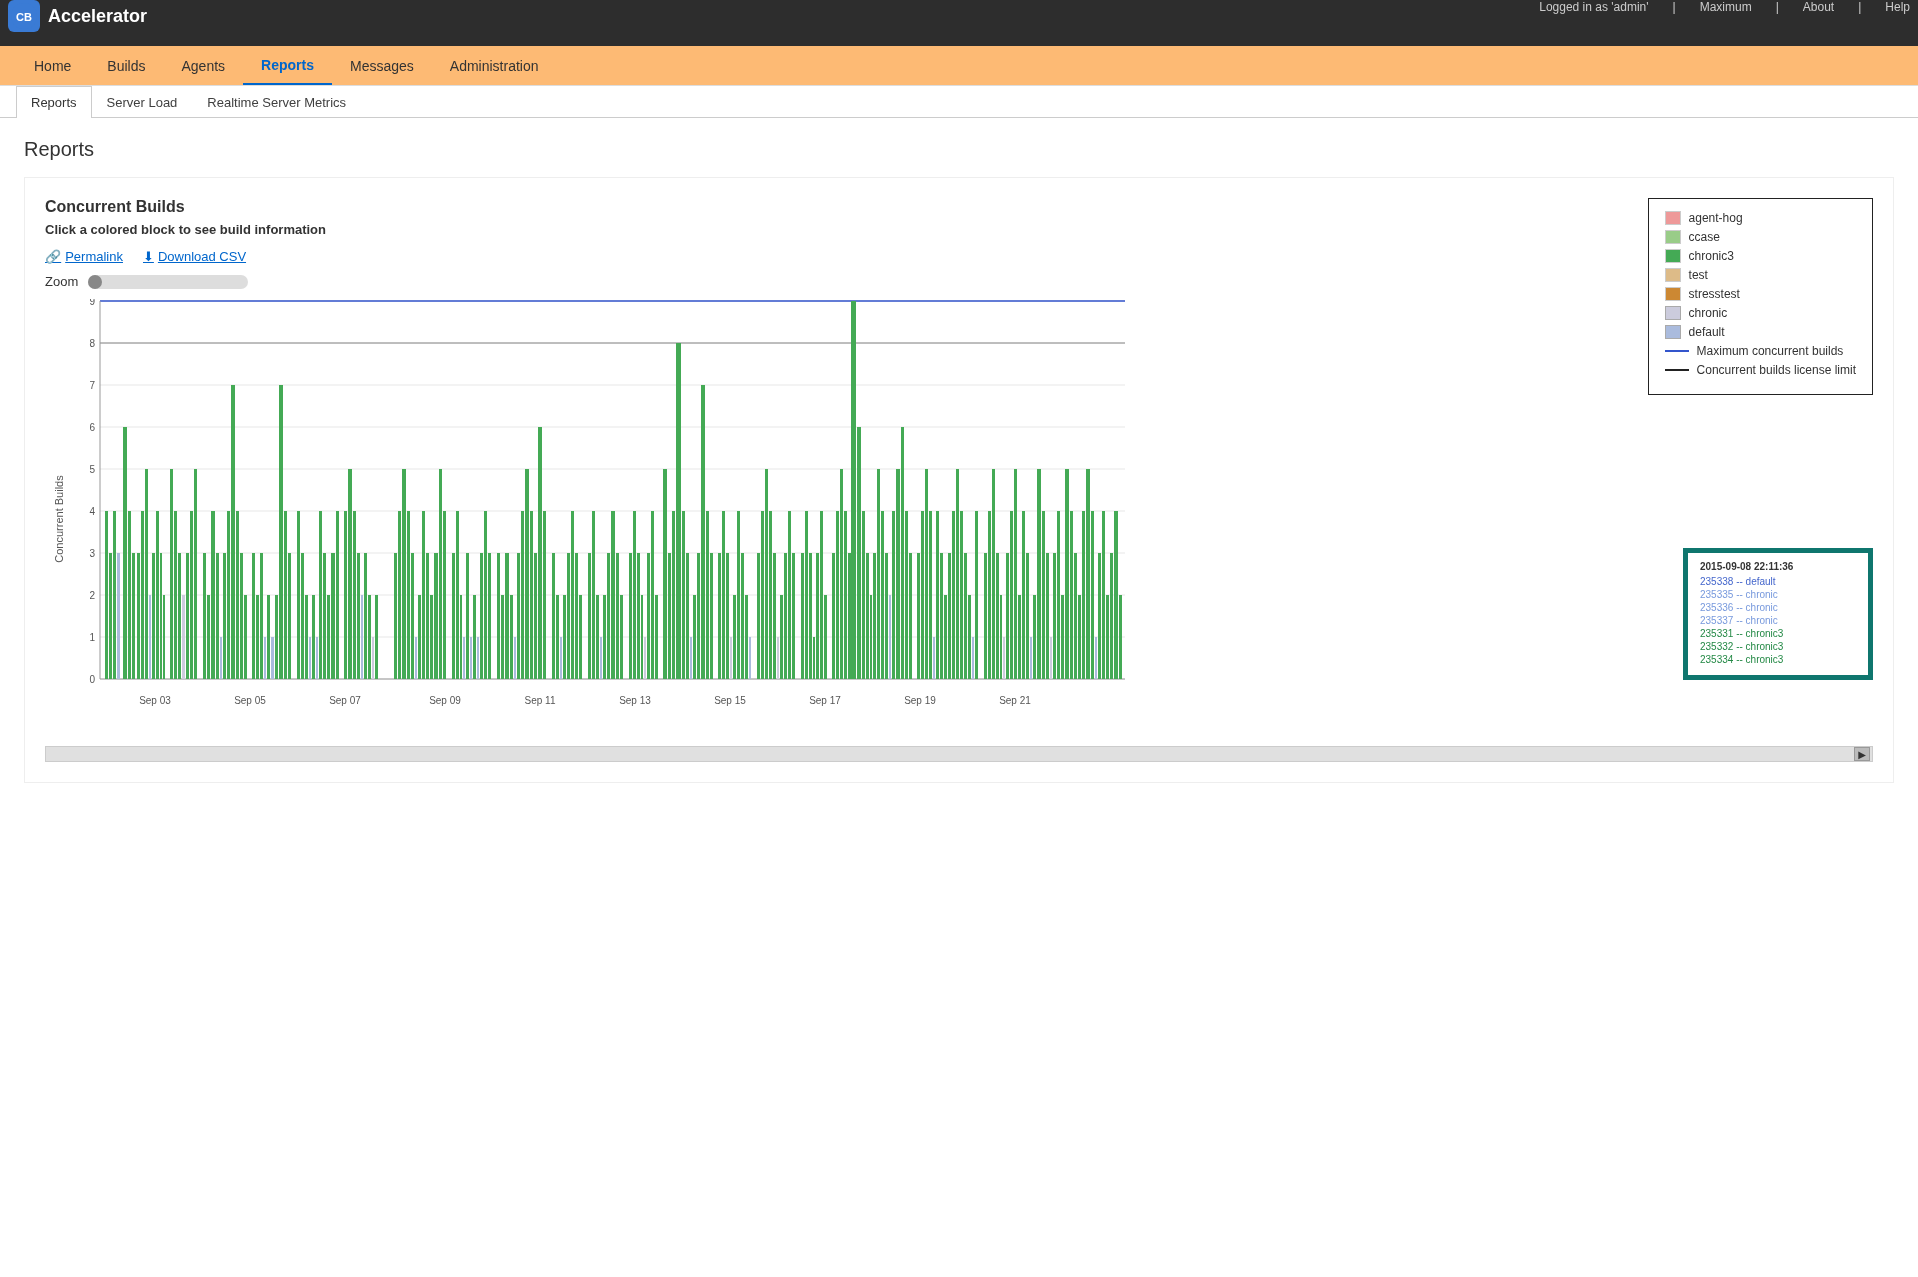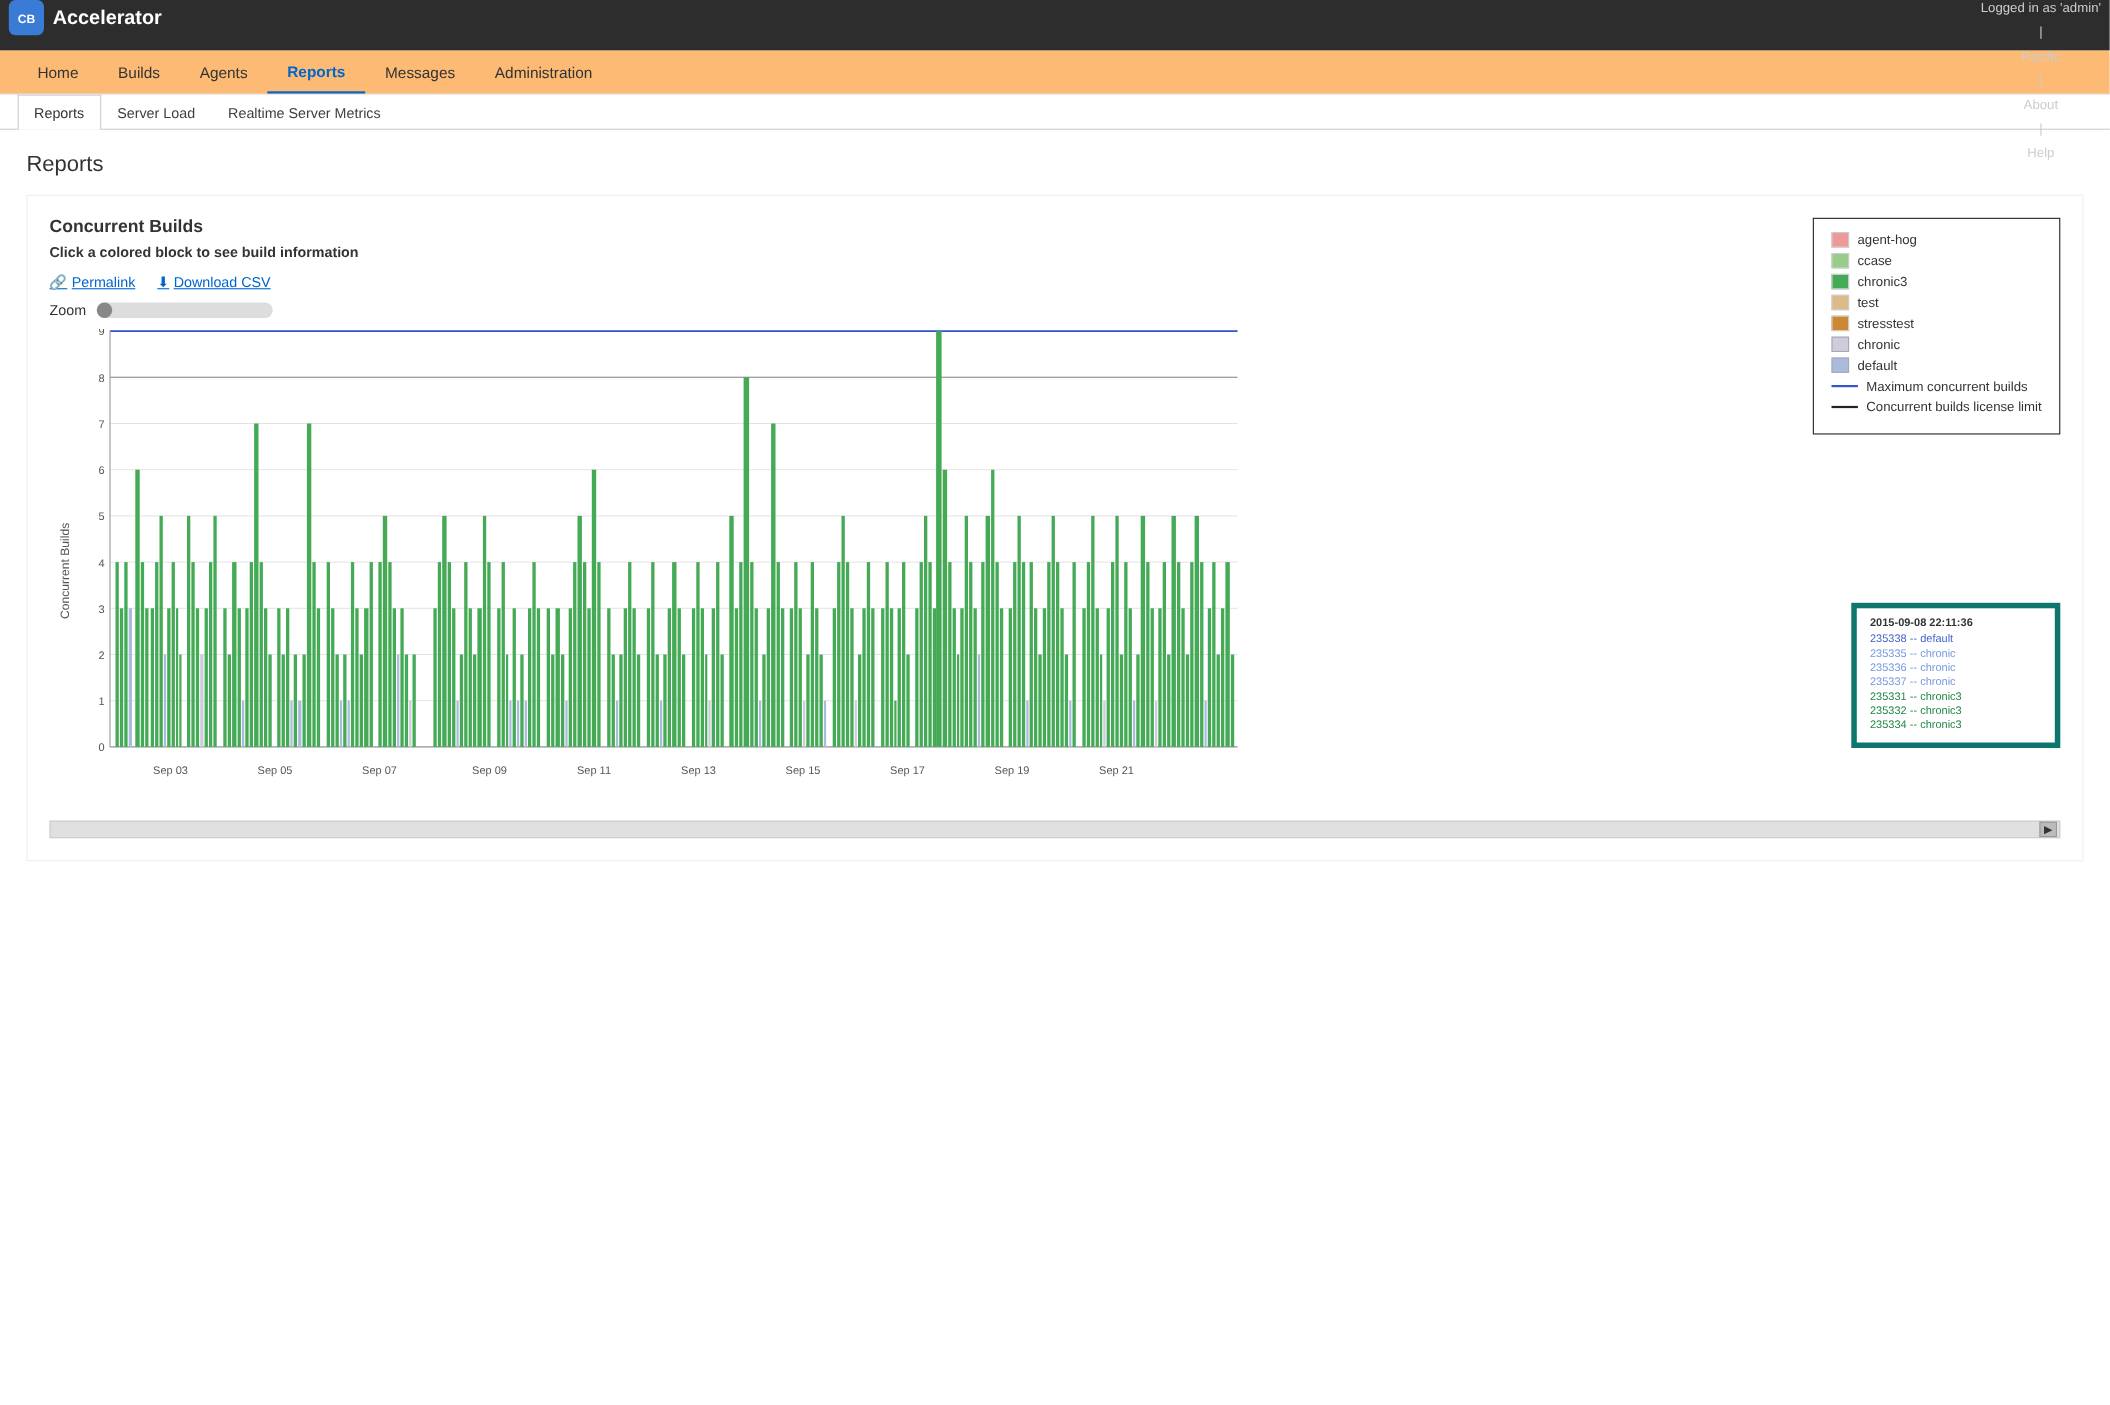--- a/index.html
+++ b/index.html
@@ -16,21 +16,21 @@
     }
     #topbar-left { display: flex; align-items: center; gap: 8px; }
     #topbar-logo {
       width: 32px; height: 32px;
       background: #3a7bd5;
       border-radius: 6px;
       display: flex; align-items: center; justify-content: center;
       color: white; font-weight: bold; font-size: 14px;
     }
     #topbar-title { color: white; font-size: 18px; font-weight: bold; }
-    #topbar-right { display: flex; align-items: center; gap: 8px; color: #ccc; font-size: 12px; flex-direction: column; }
+    #topbar-right { display: flex; align-items: center; gap: 24px; color: #ccc; font-size: 12px; }
     #topbar-right span { color: #ccc; }
     #topbar-right a { color: #ccc; text-decoration: none; cursor: pointer; }
     .topbar-sep { color: #666; }
 
     
     #mainnav {
       background: #fdba74;
       border-bottom: 1px solid #ddd;
       display: flex;
       align-items: center;
@@ -182,21 +182,21 @@
       <svg width="28" height="28" viewBox="0 0 28 28">
         <circle cx="14" cy="14" r="13" fill="#3a7bd5"></circle>
         <text x="14" y="19" text-anchor="middle" fill="white" font-size="11" font-weight="bold">CB</text>
       </svg>
     </div>
     <div id="topbar-title">Accelerator</div>
   </div>
   <div id="topbar-right">
     <span>Logged in as 'admin'</span>
     <span class="topbar-sep">|</span>
-    <a>Pacific</a>
+    <a>Maximum</a>
     <span class="topbar-sep">|</span>
     <a>About</a>
     <span class="topbar-sep">|</span>
     <a>Help</a>
   </div>
 </div>
 
 <nav id="mainnav">
   <a class="nav-item">Home</a>
   <a class="nav-item">Builds</a>

